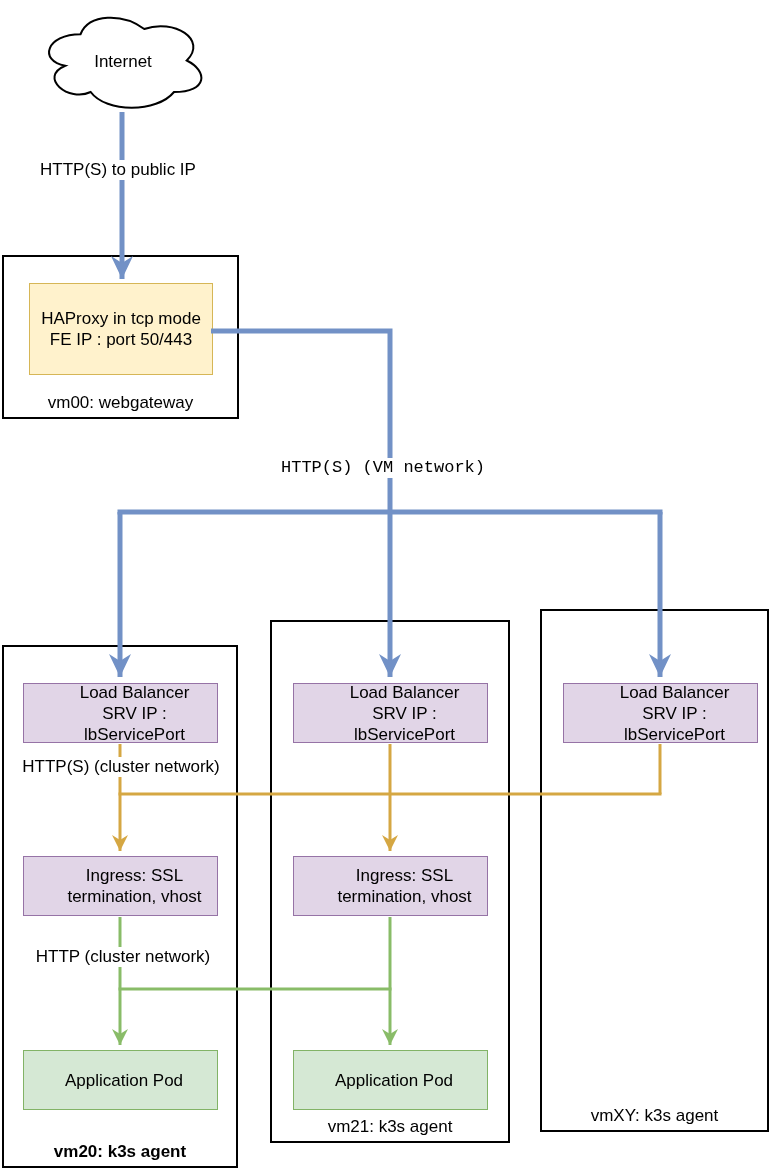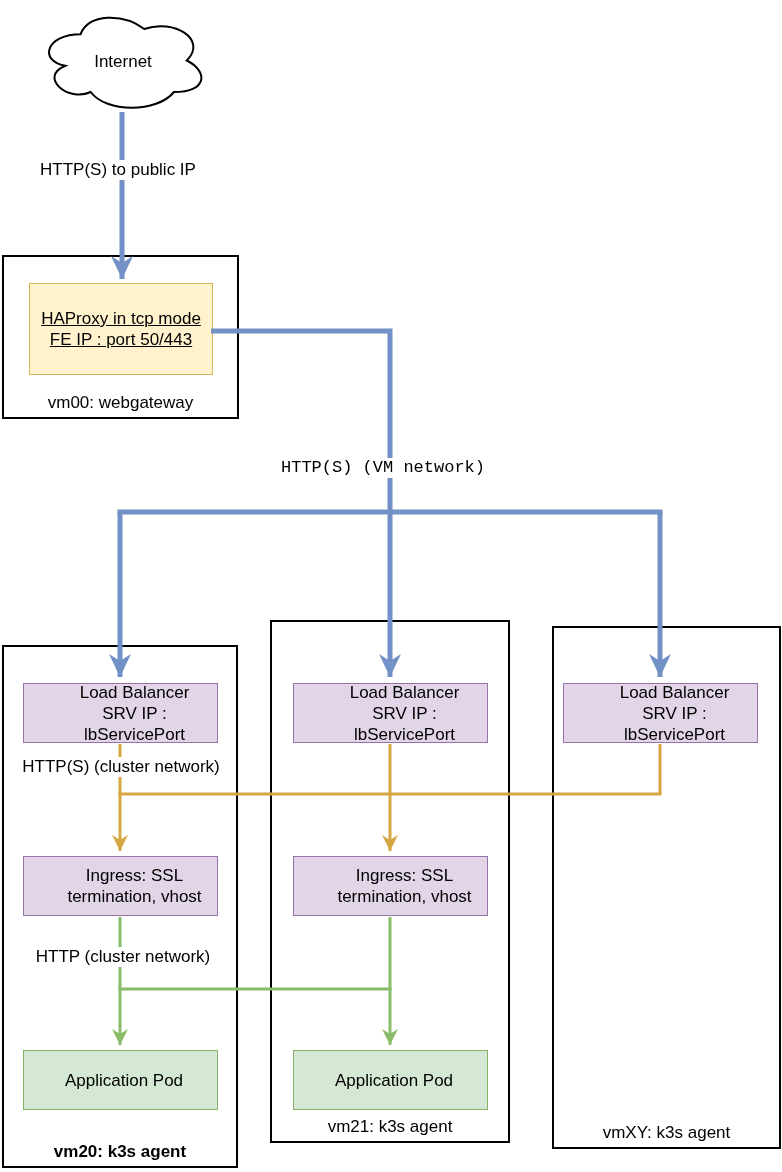--- a/index.html
+++ b/index.html
@@ -30,21 +30,21 @@
     box-sizing: border-box;
     display: flex;
     flex-direction: column;
     align-items: center;
     justify-content: center;
     text-align: center;
     font-size: 17px;
     line-height: 21px;
     z-index: 1;
   }
-  .node.yellow { background: var(--yellow-fill); border: 1.5px solid var(--yellow-border); text-decoration: underline; }
+  .node.yellow { background: var(--yellow-fill); border: 1.5px solid var(--yellow-border); }
   .node.purple { background: var(--purple-fill); border: 1.5px solid var(--purple-border); padding-left: 28px; }
   .node.green  { background: var(--green-fill);  border: 1.5px solid var(--green-border); padding-left: 7px; }
   .vm-label {
     position: absolute;
     left: 0; right: 0;
     bottom: 4px;
     text-align: center;
     font-size: 17px;
     line-height: 21px;
   }
@@ -81,21 +81,21 @@
   </div>
 
   <div class="outer-box" style="left:2px; top:645px; width:236px; height:523px;font-weight:bold;">
     <div class="vm-label">vm20: k3s agent</div>
   </div>
 
   <div class="outer-box" style="left:270px; top:620px; width:240px; height:523px;">
     <div class="vm-label">vm21: k3s agent</div>
   </div>
 
-  <div class="outer-box" style="left:540px; top:626px; width:229px; height:523px;margin-left:12px;">
+  <div class="outer-box" style="left:540px; top:609px; width:229px; height:523px;">
     <div class="vm-label">vmXY: k3s agent</div>
   </div>
 
   <div class="node purple" style="left:23px; top:683px; width:195px; height:60px;">
     <div>Load Balancer</div>
     <div>SRV IP : lbServicePort</div>
   </div>
   <div class="node purple" style="left:293px; top:683px; width:195px; height:60px;">
     <div>Load Balancer</div>
     <div>SRV IP : lbServicePort</div>

